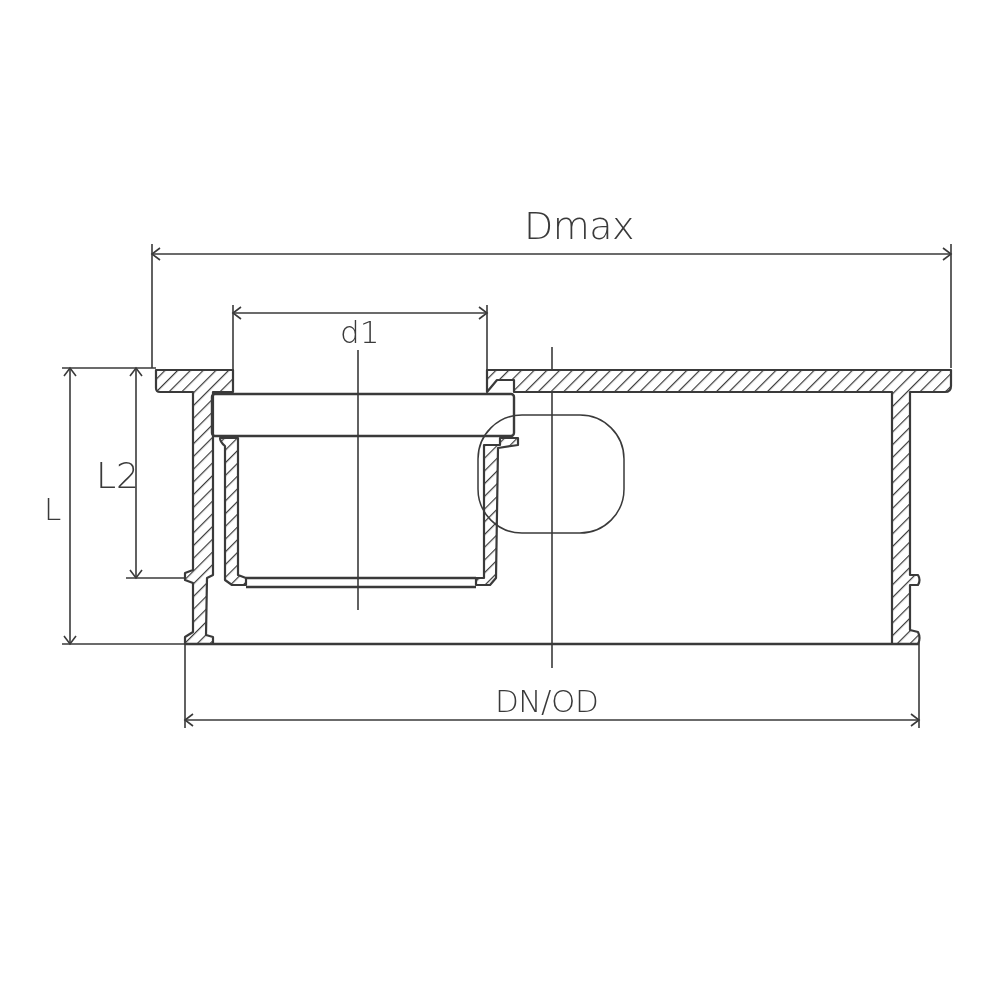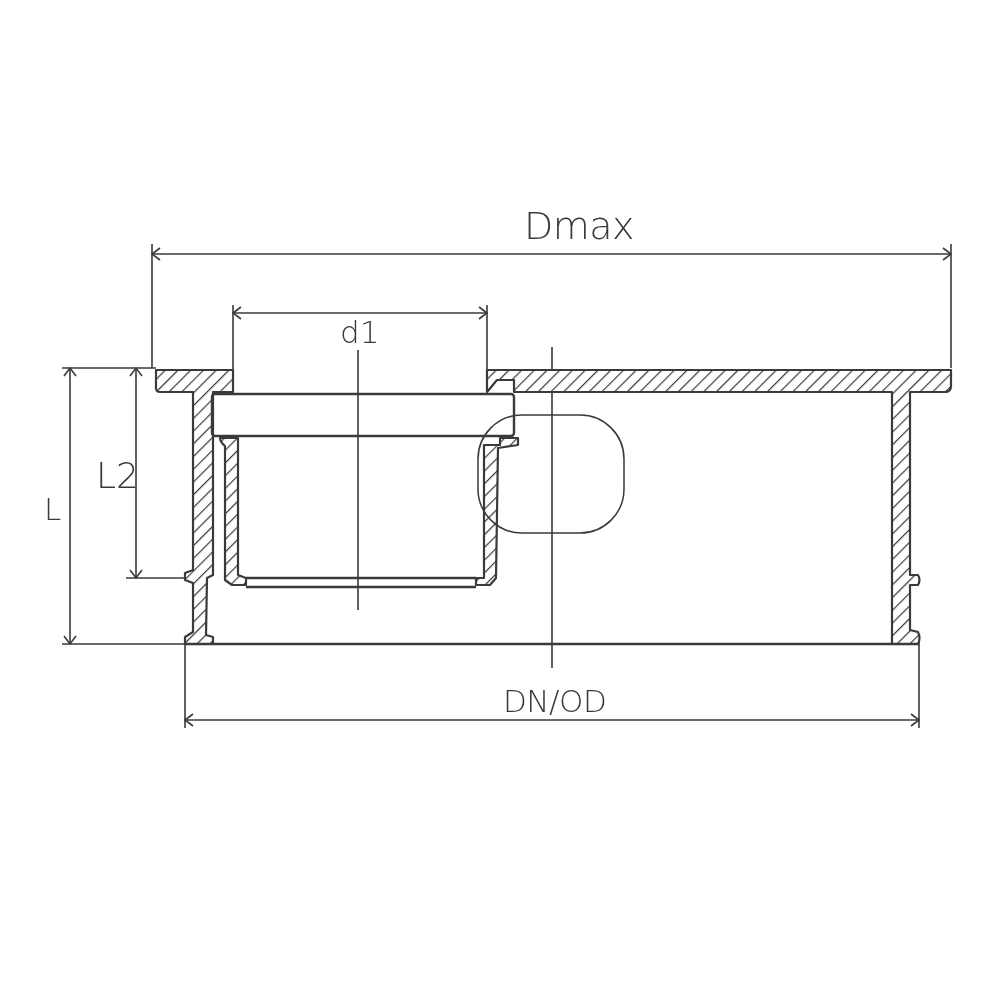--- a/index.html
+++ b/index.html
@@ -8,21 +8,21 @@
     .dim-label {
       position: absolute;
       font-family: "DejaVu Sans", sans-serif;
       color: #3a3a3a;
       font-weight: 300;
       line-height: 1;
       white-space: nowrap;
     }
     #lbl-dmax { left: 524px; top: 207px; font-size: 38px; letter-spacing: -0.5px; }
     #lbl-d1 { left: 340px; top: 273px; font-size: 31px; margin-top: 44px; }
-    #lbl-dnod { left: 495px; top: 686px; font-size: 31px; letter-spacing: -0.5px; margin-left: 8px; }
+    #lbl-dnod { left: 495px; top: 686px; font-size: 31px; letter-spacing: -0.5px; }
     #lbl-l2 { left: 96px; top: 458px; font-size: 36px; }
     #lbl-l { left: 44px; top: 494px; font-size: 31px; }
   </style>
 </head>
 <body>
 
 <svg id="drawing" viewBox="0 0 992 992" xmlns="http://www.w3.org/2000/svg">
   <defs>
     <pattern id="hatch" patternUnits="userSpaceOnUse" width="9" height="9" patternTransform="rotate(45)">
       <rect width="9" height="9" fill="#ffffff"></rect>

